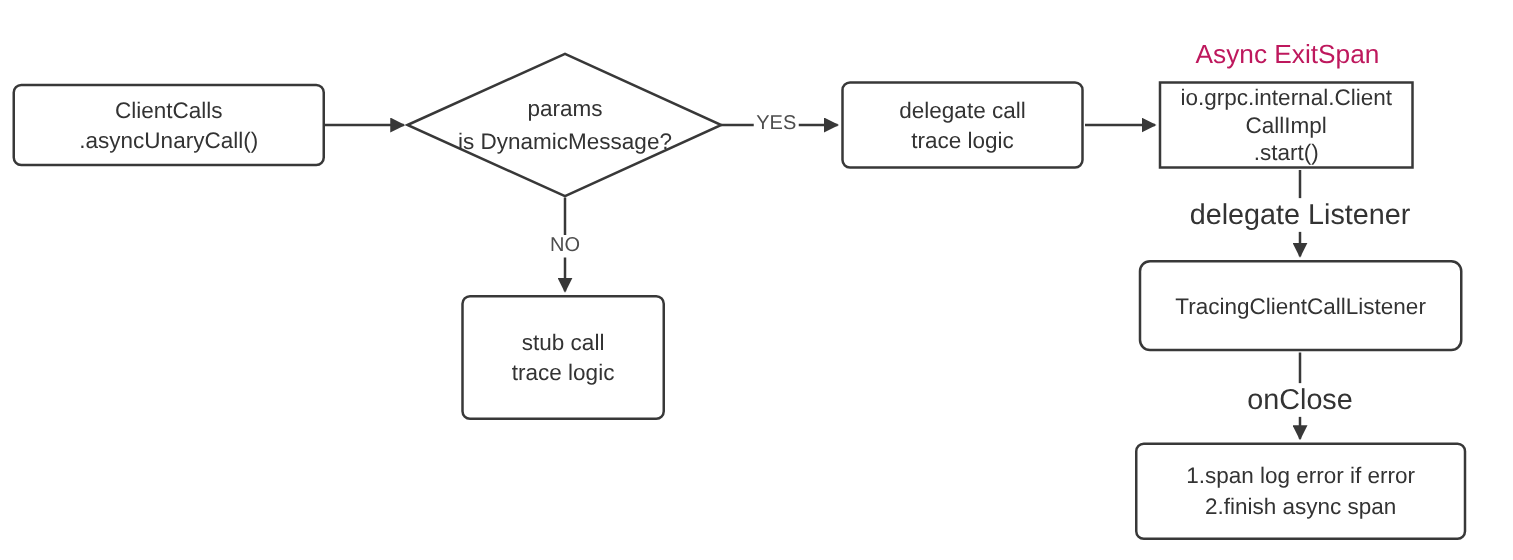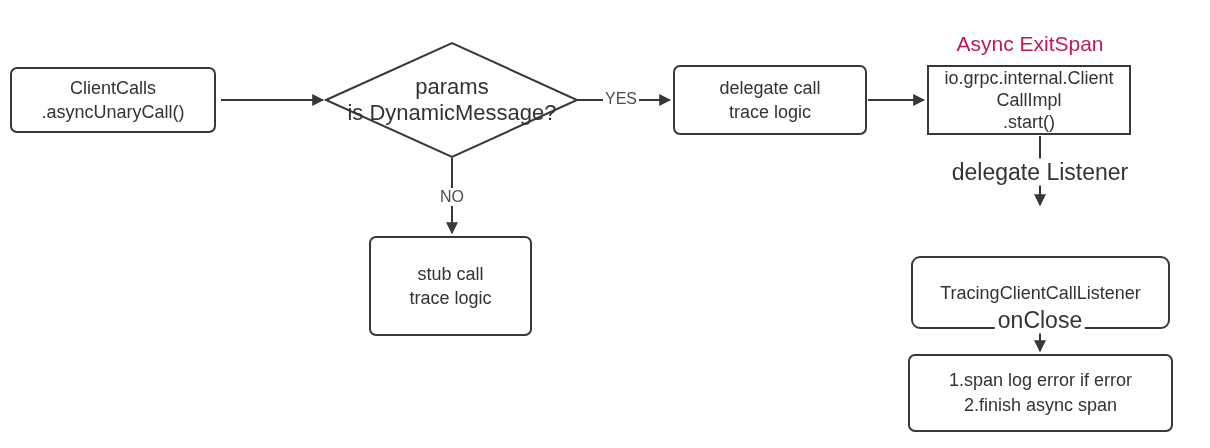--- a/index.html
+++ b/index.html
@@ -25,36 +25,36 @@
     display: flex;
     flex-direction: column;
     align-items: center;
     justify-content: center;
     text-align: center;
     font-size: 18px;
     line-height: 24px;
     color: #333333;
   }
   .rounded { border-radius: 7px; }
-  .node-client-calls   { left: 10px;  top: 67px;  width: 206px; height: 66px; }
+  .node-client-calls   { left: 10px;  top: 67px;  width: 250px; height: 66px; }
   .node-generic-call   { left: 673px; top: 65px;  width: 194px; height: 70px; }
   .node-call-impl      { left: 927px; top: 65px;  width: 204px; height: 70px; line-height: 22px; border-radius: 0; }
   .node-stub-call      { left: 369px; top: 236px; width: 163px; height: 100px; }
-  .node-tracing        { left: 911px; top: 208px; width: 259px; height: 73px; border-radius: 9px; margin-top: 48px; }
+  .node-tracing        { left: 911px; top: 208px; width: 259px; height: 73px; border-radius: 9px; }
   .node-onclose-action { left: 908px; top: 354px; width: 265px; height: 78px; line-height: 25px; }
   .decision-text {
     position: absolute;
     left: 327px; top: 64px;
     width: 250px; height: 72px;
     display: flex;
     flex-direction: column;
     align-items: center;
     justify-content: center;
     text-align: center;
-    font-size: 22px;
+    font-size: 18px;
     line-height: 26px;
     color: #333333;
   }
   .edge-label {
     position: absolute;
     transform: translate(-50%, -50%);
     background: #ffffff;
     padding: 0 3px;
     font-size: 23px;
     color: #333333;

